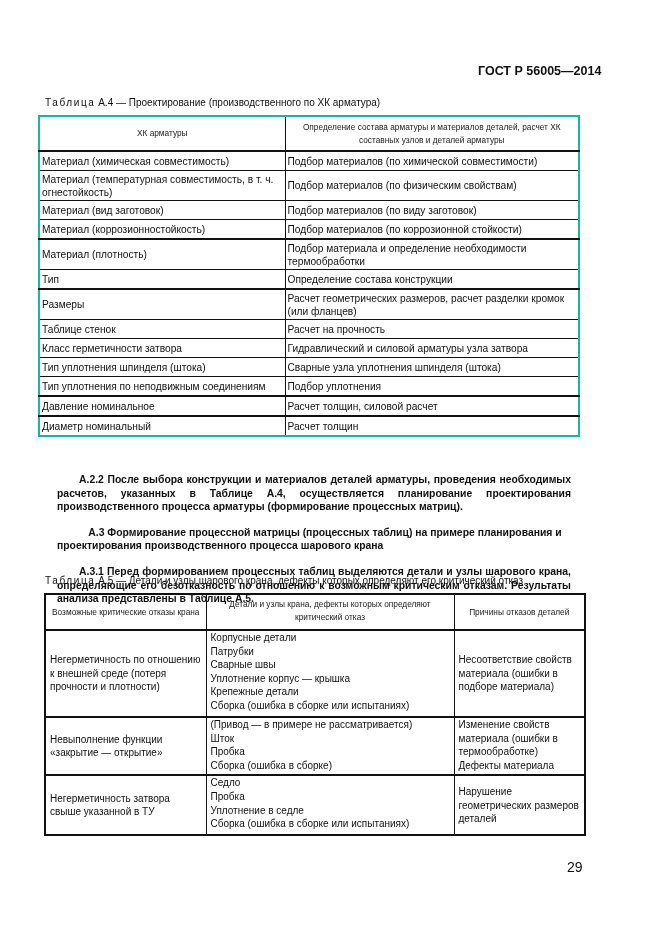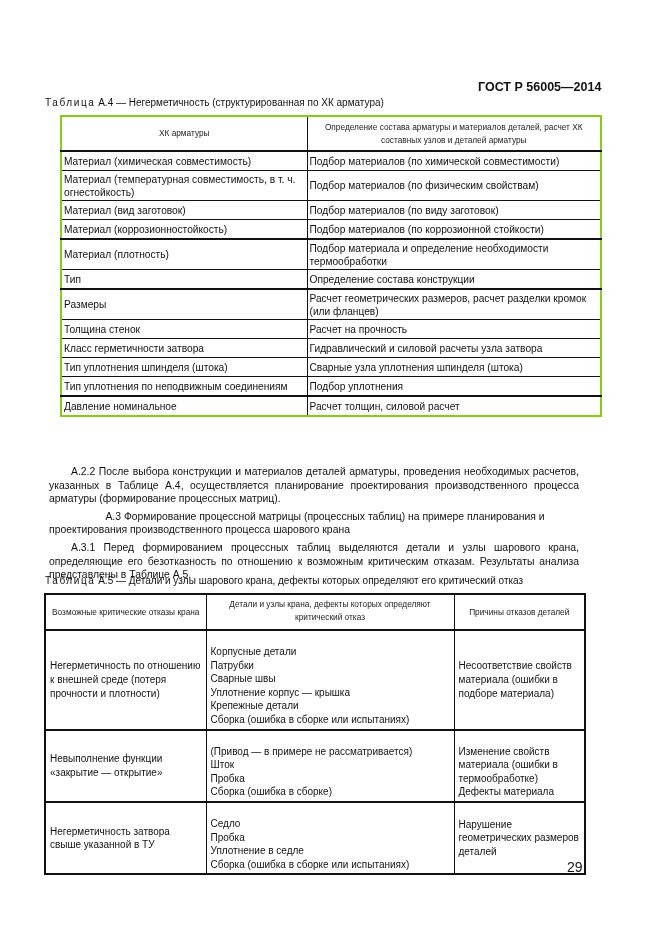--- a/index.html
+++ b/index.html
@@ -1,46 +1,46 @@
 <!DOCTYPE html>
 <html><head>
 <meta charset="utf-8">
 <style>
   html, body { margin:0; padding:0; background:#ffffff; }
   body { width:661px; height:936px; position:relative; overflow:hidden;
          font-family:"Liberation Sans", sans-serif; color:#111; }
   .abs { position:absolute; }
-  .doc-id { left:470px; top:80px; font-size:12.5px; font-weight:bold; letter-spacing:0;padding-left:8px; }
+  .doc-id { left:470px; top:64px; font-size:12.5px; font-weight:bold; letter-spacing:0;padding-left:8px; }
   .caption { font-size:10px; white-space:nowrap; }
   .caption .spaced { letter-spacing:1.6px; }
   table { border-collapse:collapse; position:absolute; table-layout:fixed; }
   td, th { border:1px solid #111; padding:1px 2px; vertical-align:middle; text-align:left;
            font-size:10.2px; line-height:13px; font-weight:normal; }
   th { font-size:8.3px; text-align:center; line-height:13px; padding:3px 6px; color:#222; }
-  .t4 { left:60px; top:115px; width:540px; border:2px solid #84cc16; }
+  .t4 { left:38px; top:115px; width:540px; border:2px solid #14b8a6; }
   .t4 tr.thick td { border-top:2px solid #111;margin-left:36px; }
   .t4 td { height:16px; padding:1px 2px; }
   .t4 td.tall { height:27px; }
   .t5 { left:44px; top:593px; width:540px; border:2px solid #111; }
   .t5 th { height:28px; }
   .t5 td { padding:2px 4px; font-size:10px; line-height:13.6px; }
   .t5 tbody tr { border-top:2px solid #111; }
-  .t5 td.list { vertical-align:top; padding-top:14px; }
+  .t5 td.list { vertical-align:top; padding-top:0; }
   .t5 .li { display:block; }
   .para { left:45px; width:538px; font-size:10.4px; line-height:13.6px; text-align:justify; }
-  .para p { margin:4px; text-indent:22px; text-align:justify; }
+  .para p { margin:12px; text-indent:22px; text-align:justify;font-weight:bold; }
   .page-num { left:567px; top:859px; font-size:14px; }
 </style>
 </head>
 <body>
 
 <div class="abs doc-id">ГОСТ Р 56005—2014</div>
 
 <div class="abs caption" style="left:45px; top:97px;">
-  <span class="spaced">Таблица</span><span> А.4 — Негерметичность (структурированная по ХК арматура)</span>
+  <span class="spaced">Таблица</span><span> А.4 — Проектирование (производственного по ХК арматура)</span>
 </div>
 
 <table class="t4">
   <colgroup>
       <col style="width:246px">
       <col style="width:294px">
     </colgroup>
   <thead>
     <tr style="height:35px">
       <th>ХК арматуры</th>
@@ -70,38 +70,42 @@
       </tr>
     <tr>
         <td>Тип</td>
         <td>Определение состава конструкции</td>
       </tr>
     <tr class="thick">
         <td class="tall">Размеры</td>
         <td>Расчет геометрических размеров, расчет разделки кромок (или фланцев)</td>
       </tr>
     <tr>
-        <td>Толщина стенок</td>
+        <td>Таблице стенок</td>
         <td>Расчет на прочность</td>
       </tr>
     <tr>
         <td>Класс герметичности затвора</td>
-        <td>Гидравлический и силовой расчеты узла затвора</td>
+        <td>Гидравлический и силовой арматуры узла затвора</td>
       </tr>
     <tr>
         <td>Тип уплотнения шпинделя (штока)</td>
         <td>Сварные узла уплотнения шпинделя (штока)</td>
       </tr>
     <tr>
         <td>Тип уплотнения по неподвижным соединениям</td>
         <td>Подбор уплотнения</td>
       </tr>
     <tr class="thick">
         <td>Давление номинальное</td>
         <td>Расчет толщин, силовой расчет</td>
+      </tr>
+    <tr class="thick">
+        <td>Диаметр номинальный</td>
+        <td>Расчет толщин</td>
       </tr>
   </tbody>
 </table>
 
 <div class="abs para" style="top:461px;">
   <p>А.2.2 После выбора конструкции и материалов деталей арматуры, проведения необходимых расчетов, указанных в Таблице А.4, осуществляется планирование проектирования производственного процесса арматуры (формирование процессных матриц).</p>
   <p style="text-align:center; text-align-last:left;">А.3 Формирование процессной матрицы (процессных таблиц) на примере планирования и проектирования производственного процесса шарового крана</p>
   <p>А.3.1 Перед формированием процессных таблиц выделяются детали и узлы шарового крана, определяющие его безотказность по отношению к возможным критическим отказам. Результаты анализа представлены в Таблице А.5.</p>
 </div>
 

